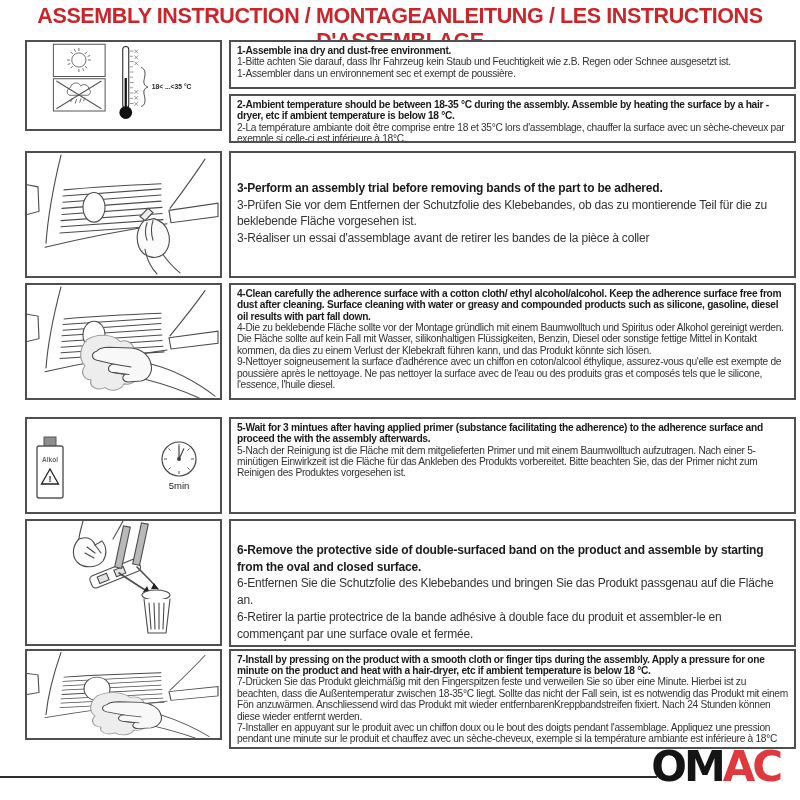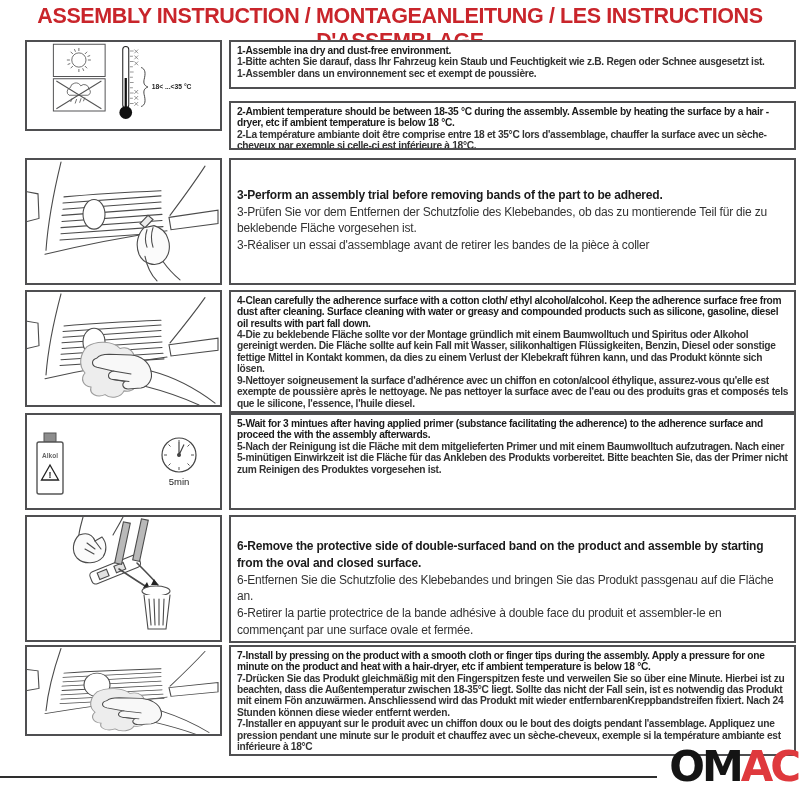--- a/index.html
+++ b/index.html
@@ -5,33 +5,33 @@
   html,body{margin:0;padding:0;background:#fff;}
   .page{position:relative;width:800px;height:800px;background:#fff;overflow:hidden;
         font-family:"Liberation Sans",sans-serif;color:#262626;}
   .title{position:absolute;top:4px;left:0;width:800px;text-align:center;margin:0;
          font-size:21.5px;font-weight:bold;color:#c9252b;letter-spacing:-0.4px;}
   .rows{position:absolute;top:40px;left:25px;width:771px;}
   .row{display:flex;gap:7px;}
   .icell{width:197px;flex:0 0 197px;border:2px solid #4f4f51;box-sizing:border-box;background:#fff;}
   .tcell{flex:1;border:2px solid #4f4f51;box-sizing:border-box;background:#fff;
          padding:3px 5px 2px 6px;overflow:hidden;}
-  .tstack{flex:1;display:flex;flex-direction:column;gap:12px;}
-  .small p{margin:0;font-size:10.2px;line-height:11.4px;letter-spacing:-0.3px;color:#333;font-weight:bold;}
+  .tstack{flex:1;display:flex;flex-direction:column;gap:5px;}
+  .small p{margin:0;font-size:10.2px;line-height:11.4px;letter-spacing:-0.3px;color:#333;}
   .small p.b{font-weight:bold;color:#1b1b1b;}
   .big p{margin:0;font-size:12px;line-height:16.8px;letter-spacing:-0.2px;color:#333;}
   .big p.b{font-weight:bold;color:#1b1b1b;}
   .h120{height:91px}.h39{height:39px}.h77{height:77px}.h127{height:127px}
   .h117{height:117px}.h97{height:97px}
-  .mb8{margin-bottom:8px}.mb5{margin-bottom:5px}.mb4{margin-bottom:0}.mb2{margin-bottom:2px}
+  .mb8{margin-bottom:8px}.mb5{margin-bottom:5px}.mb4{margin-bottom:17px}.mb2{margin-bottom:2px}
   .box3{padding-top:27px;}
   .box6{padding-top:21px;}
   .icell svg{display:block;width:100%;height:100%;}
   .rule{position:absolute;top:776px;left:0;width:657px;border-top:2px solid #2e2e2e;}
-  .logo{position:absolute;top:746px;right:2px;font-size:42px;font-weight:bold;
+  .logo{position:absolute;top:746px;right:20px;font-size:42px;font-weight:bold;
         letter-spacing:-3px;line-height:1;font-family:"DejaVu Sans","Liberation Sans",sans-serif;}
   .logo .lb{color:#141414;} .logo .lr{color:#df393d;}
   text{font-family:"Liberation Sans",sans-serif;}
 </style>
 </head>
 <body>
 
 <div class="page">
   <h1 class="title">ASSEMBLY INSTRUCTION / MONTAGEANLEITUNG / LES INSTRUCTIONS D'ASSEMBLAGE</h1>
 

